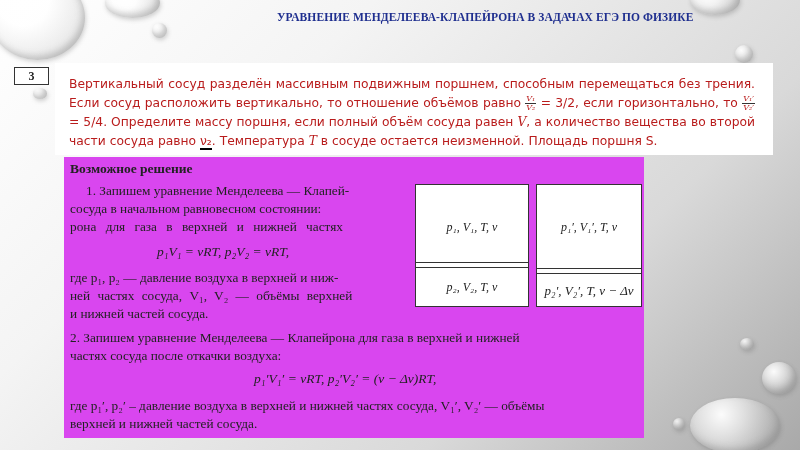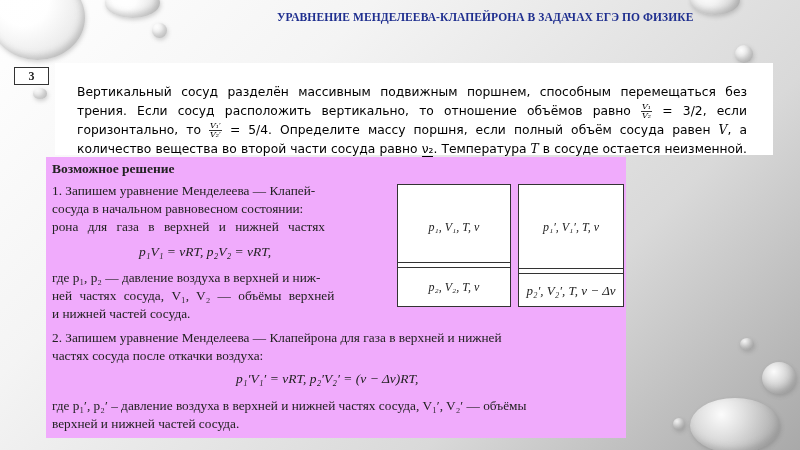--- a/index.html
+++ b/index.html
@@ -5,27 +5,27 @@
   html,body{margin:0;padding:0;}
   body{width:800px;height:450px;overflow:hidden;position:relative;
     background:linear-gradient(135deg,#ffffff 0%,#f4f4f4 30%,#d9d9d9 70%,#a9a9a9 100%);
     font-family:"Liberation Serif",serif;color:#222;}
   .drop{position:absolute;border-radius:50%;
     background:radial-gradient(circle at 35% 30%,rgba(255,255,255,0.95) 0%,rgba(255,255,255,0.6) 30%,rgba(200,200,200,0.35) 70%,rgba(150,150,150,0.45) 100%);
     box-shadow:inset -3px -4px 6px rgba(120,120,120,0.35),1px 2px 4px rgba(80,80,80,0.25);}
   .title{position:absolute;left:277px;top:11px;font-family:Liberation Serif, serif;font-weight:bold;font-size:11.5px;color:#1f2f8f;letter-spacing:0.1px;}
   .task-num{position:absolute;left:14px;top:67px;width:33px;height:16px;border:1px solid #333;background:#fff;font-weight:bold;font-size:12px;text-align:center;line-height:16px;}
   .task{position:absolute;left:55px;top:63px;width:718px;height:92px;background:#fff;}
-  .task p{margin:16px;padding:4px 10px 0 6px;font-family:"DejaVu Sans",sans-serif;font-size:12.3px;line-height:19px;text-align:justify;color:#000000;}
+  .task p{margin:8px;padding:4px 10px 0 6px;font-family:"DejaVu Sans",sans-serif;font-size:12.3px;line-height:19px;text-align:justify;color:#b91c1c;}
   .frac{display:inline-block;vertical-align:middle;text-align:center;font-size:8px;line-height:8px;font-style:italic;font-family:"DejaVu Serif",serif;}
   .frac span{display:block;}
   .frac .num{border-bottom:1px solid #333;padding:0 1px;}
   .underl{border-bottom:2px solid #000;}
   .it{font-style:italic;font-family:"DejaVu Serif",serif;}
-  .sol{position:absolute;left:46px;top:157px;width:580px;height:281px;background:#f0abfc;}
+  .sol{position:absolute;left:64px;top:157px;width:580px;height:281px;background:#d946ef;}
   .sol .h{position:absolute;left:6px;top:4px;font-weight:bold;font-size:13.5px;}
   .sol .txt{position:absolute;font-size:13.3px;line-height:18px;color:#222;}
   .eq{position:absolute;font-family:"Liberation Serif",serif;font-style:italic;font-size:13.5px;}
   .box{position:absolute;border:1.5px solid #333;background:#fff;}
   .box .lbl{position:absolute;width:100%;text-align:center;font-style:italic;font-size:12px;}
   .piston{position:absolute;left:0;width:100%;height:4px;border-top:1.5px solid #333;border-bottom:1.5px solid #333;background:#fff;}
 </style>
 </head>
 <body>
 
@@ -58,21 +58,21 @@
     <span>Температура</span>
     <span class="it">T</span>
     <span>в сосуде остается неизменной. Площадь поршня S.</span>
   </p>
 </div>
 
 <div class="sol">
   <div class="h">Возможное решение</div>
 
   <div class="txt" style="left:6px;top:25px;width:325px;">
-    <div style="text-align:justify;">1. Запишем уравнение Менделеева — Клапей-</div>
+    <div style="text-align:justify;margin-left:16px;">1. Запишем уравнение Менделеева — Клапей-</div>
     <div>сосуда в начальном равновесном состоянии:</div>
     <div style="word-spacing:6px;">рона для газа в верхней и нижней частях</div>
   </div>
   <div class="eq" style="left:93px;top:87px;text-align:right;">p₁V₁ = νRT,  p₂V₂ = νRT,</div>
 
   <div class="txt" style="left:6px;top:112px;width:325px;">
     <div>где p₁, p₂ — давление воздуха в верхней и ниж-</div>
     <div style="word-spacing:4px;">ней частях сосуда, V₁, V₂ — объёмы верхней</div>
     <div>и нижней частей сосуда.</div>
   </div>

